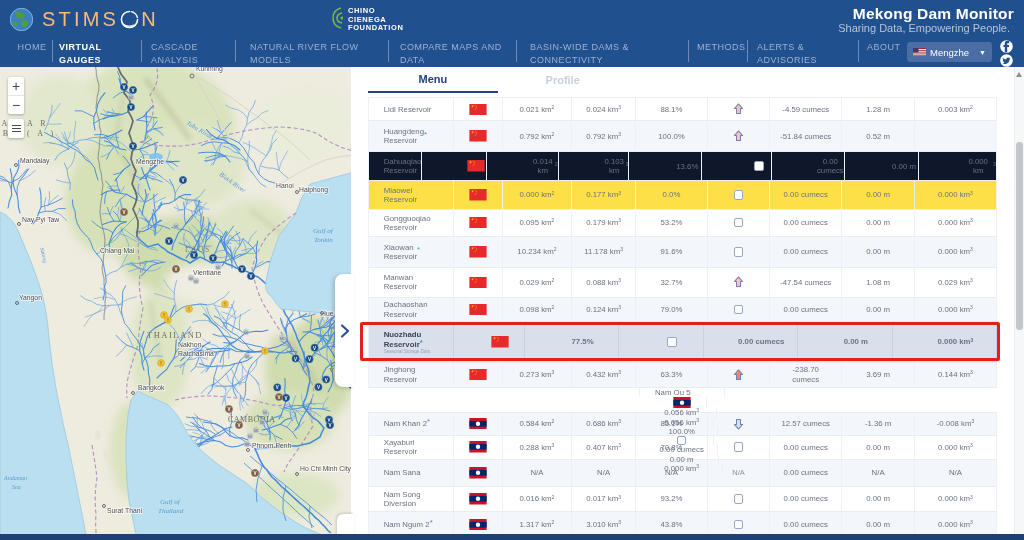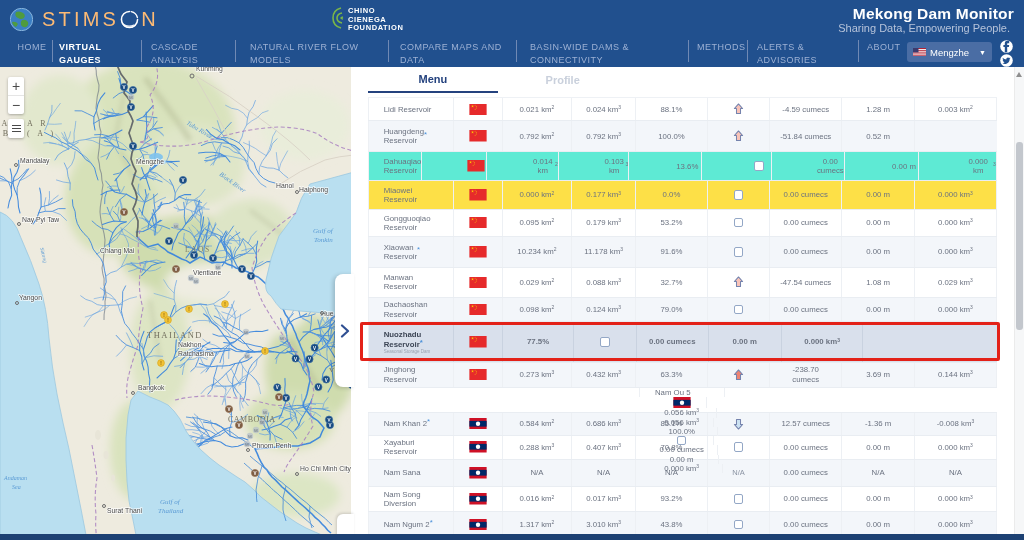--- a/index.html
+++ b/index.html
@@ -883,21 +883,21 @@
         <div class="c" style="width:64.3px">0.792 km<sup>3</sup></div>
         <div class="c" style="width:71.4px">100.0%</div>
         <div class="c" style="width:62.8px">
           <svg width="11" height="12" viewBox="0 0 12 13">
             <path d="M6,1 L10.5,6 H8.2 V11.5 H3.8 V6 H1.5 Z" fill="#f9c3b8" stroke="#7583ad" stroke-width="1.1" stroke-linejoin="round"></path>
           </svg>
         </div>
         <div class="c" style="width:71.5px">-51.84 cumecs</div>
         <div class="c" style="width:73.3px">0.52 m</div>
       </div>
-<div class="row" style="height:29.6px;background:#5eead4;gap:44px;">
+<div class="row" style="height:29.6px;background:#0f172a;gap:44px;">
         <div class="c name" style="width:86.4px">Dahuaqiao<br>Reservoir</div>
         <div class="c" style="width:48.8px">
           <svg width="18" height="11.5" viewBox="0 0 30 20">
             <rect width="30" height="20" fill="#e62a2b"></rect>
             <path d="M5.5,1.2 L7.1,6 L3.0,3.0 L8.0,3.0 L3.9,6 Z" fill="#fec600"></path>
             <circle cx="10" cy="2" r="0.8" fill="#ffde00"></circle>
             <circle cx="12" cy="4" r="0.8" fill="#ffde00"></circle>
             <circle cx="12" cy="7" r="0.8" fill="#ffde00"></circle>
             <circle cx="10" cy="9" r="0.8" fill="#ffde00"></circle>
           </svg>
@@ -1017,21 +1017,21 @@
         <div class="c" style="width:69.1px">0.098 km<sup>2</sup></div>
         <div class="c" style="width:64.3px">0.124 km<sup>3</sup></div>
         <div class="c" style="width:71.4px">79.0%</div>
         <div class="c" style="width:62.8px">
           <span style="display:inline-block;width:9.5px;height:9.5px;border:1.5px solid #93a7c6;border-radius:2px;background:#fff"></span>
         </div>
         <div class="c" style="width:71.5px">0.00 cumecs</div>
         <div class="c" style="width:73.3px">0.00 m</div>
         <div class="c last" style="width:81.4px">0.000 km<sup>3</sup></div>
       </div>
-<div class="row hlrow" style="height:40.4px;background:#d9e0ec;font-weight:bold;">
+<div class="row hlrow" style="height:40.4px;background:#d9e0ec;font-weight:bold;justify-content:space-between;">
         <div class="c name" style="width:86.4px">
           <div><b style="color:#3c4555">Nuozhadu<br>Reservoir<span style="color:#4a90d9;position:relative;top:-2px">*</span></b><div style="font-size:4.5px;color:#9aa2b1;line-height:5px;font-weight:normal">Seasonal Storage Dam</div></div>
         </div>
         <div class="c" style="width:48.8px">
           <svg width="18" height="11.5" viewBox="0 0 30 20">
             <rect width="30" height="20" fill="#e62a2b"></rect>
             <path d="M5.5,1.2 L7.1,6 L3.0,3.0 L8.0,3.0 L3.9,6 Z" fill="#fec600"></path>
             <circle cx="10" cy="2" r="0.8" fill="#ffde00"></circle>
             <circle cx="12" cy="4" r="0.8" fill="#ffde00"></circle>
             <circle cx="12" cy="7" r="0.8" fill="#ffde00"></circle>

